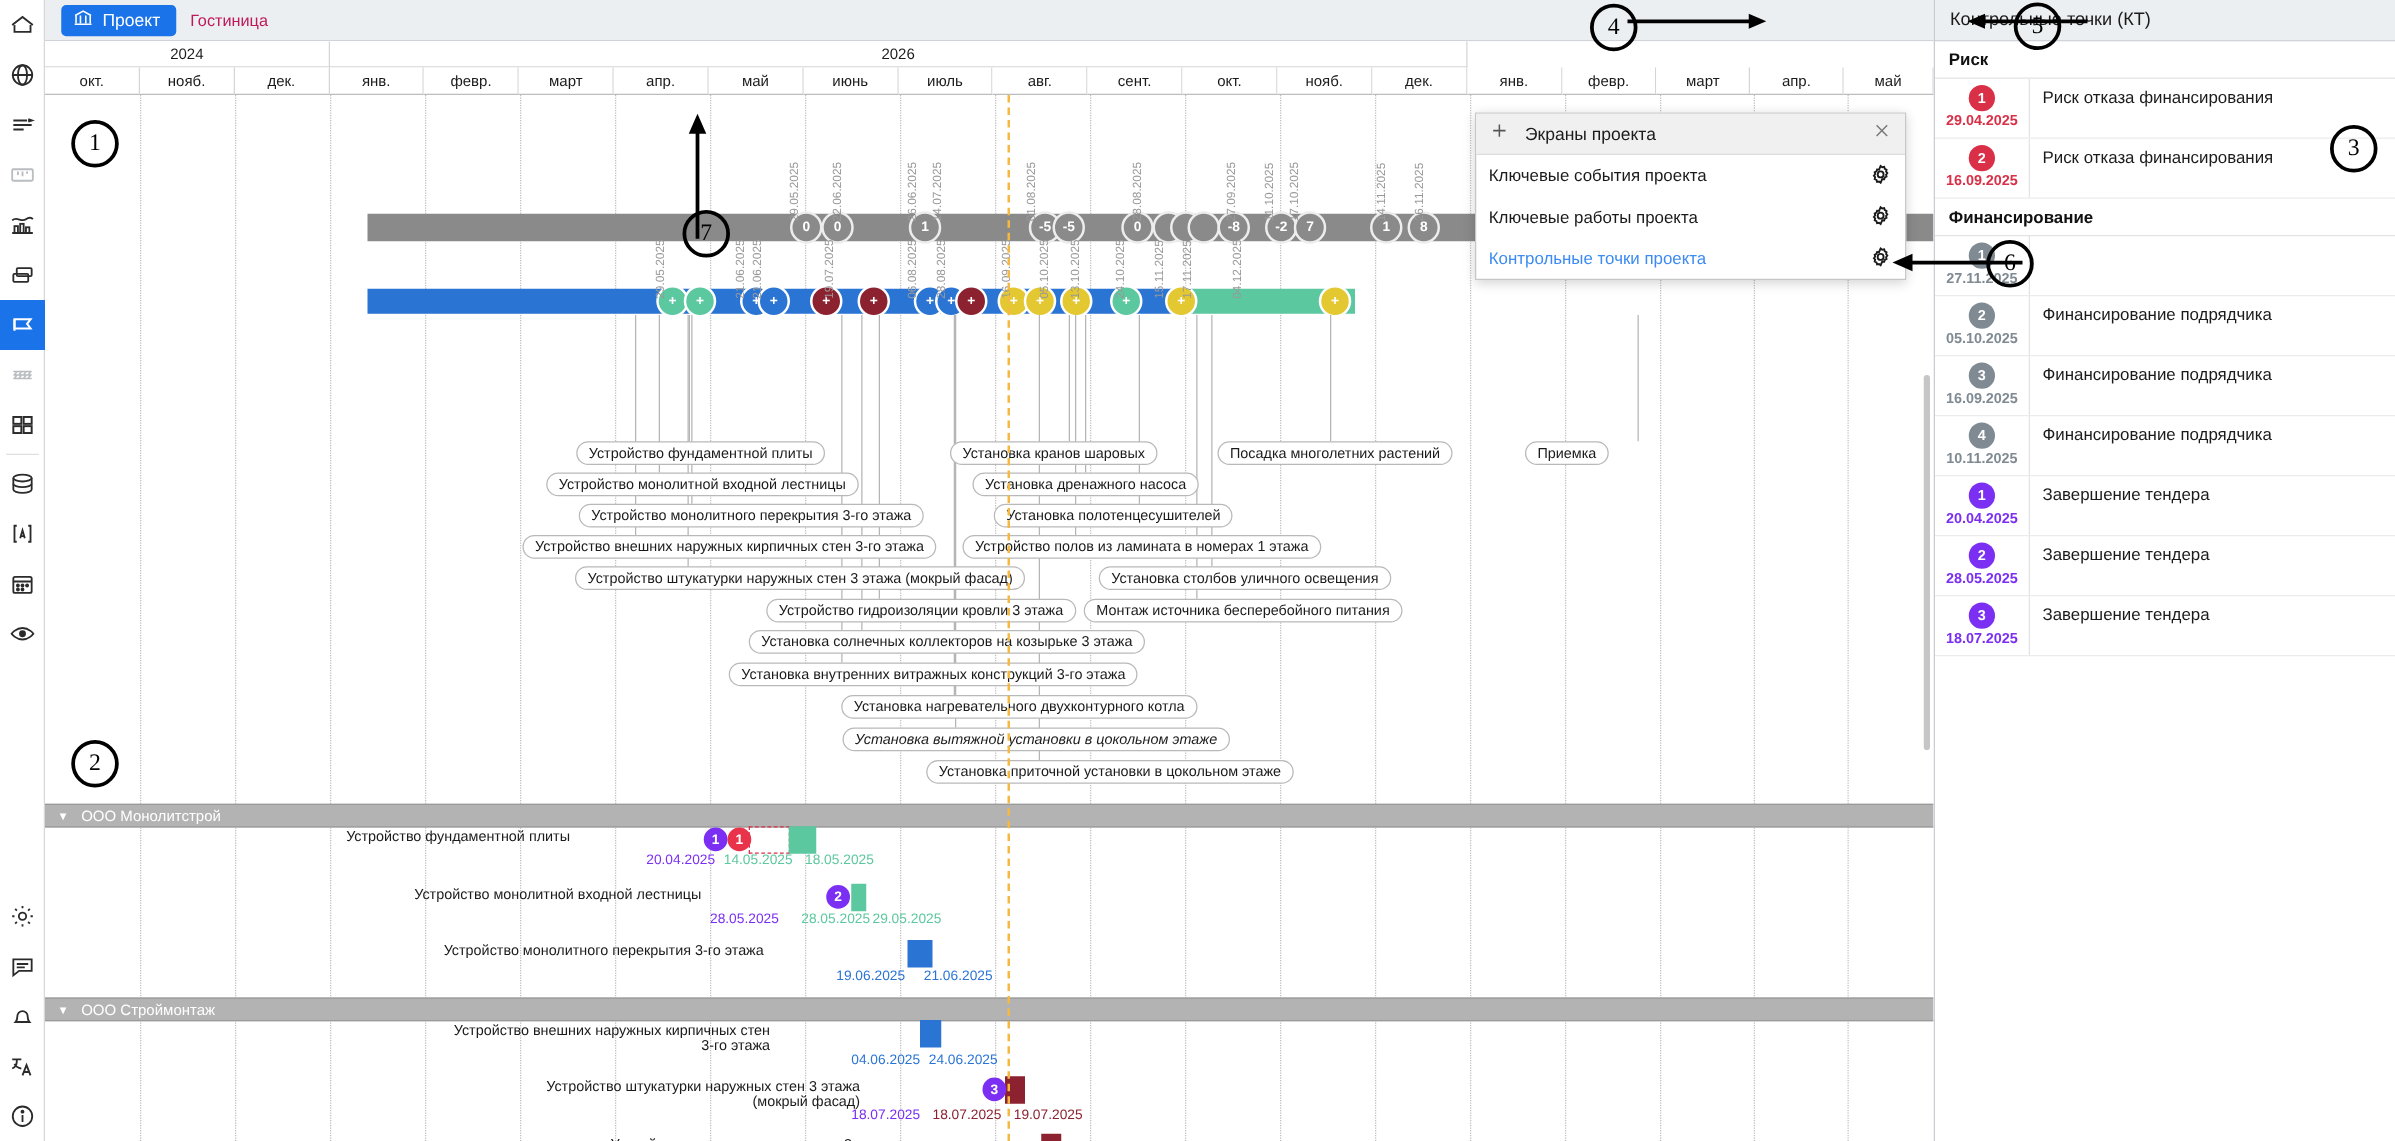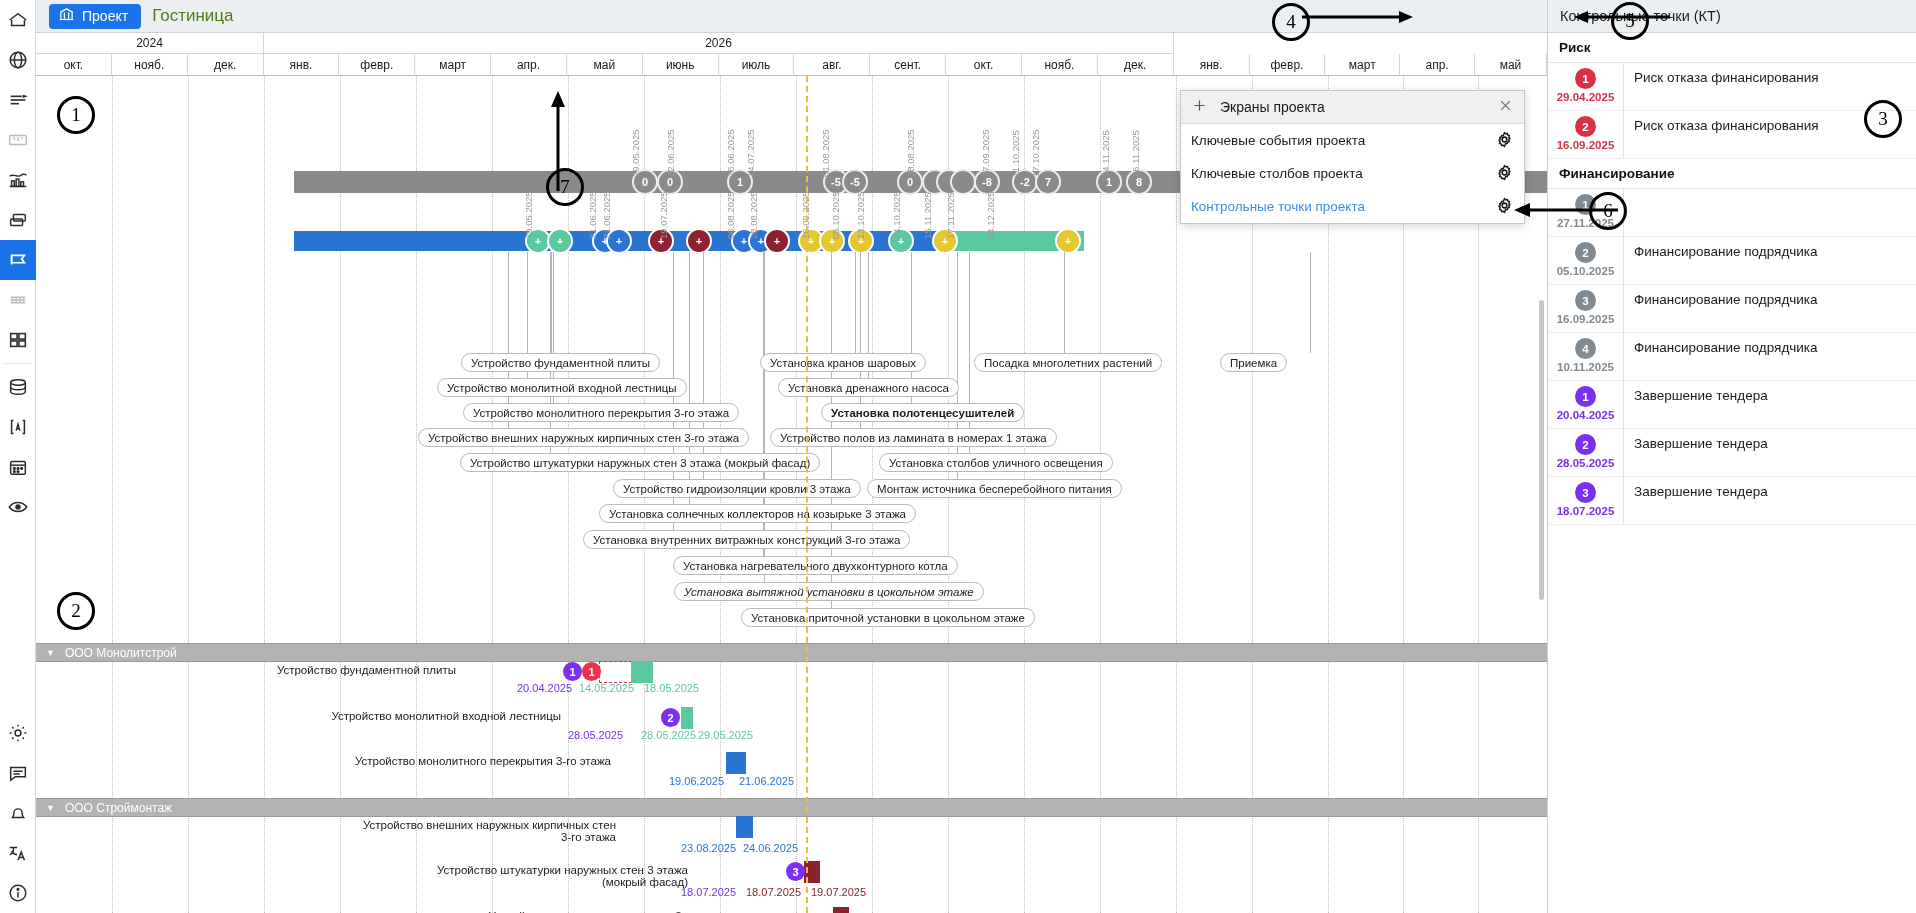--- a/index.html
+++ b/index.html
@@ -31,21 +31,21 @@
   .topbar {
     position: absolute; left: 36px; top: 0; width: 1880px; height: 33px;
     background: #eceff1; border-bottom: 1px solid #d0d4d8;
     display: flex; align-items: center;
   }
   .proj-chip {
     margin-left: 13px; height: 25px; background: #1a73e8; color: #fff;
     border-radius: 4px; display: flex; align-items: center; gap: 7px;
     padding: 0 13px 0 9px; font-size: 14px; cursor: pointer;
   }
-  .proj-name { margin-left: 11px; font-size: 17px; color: #4d7c0f; }
+  .proj-name { margin-left: 11px; font-size: 13px; color: #be185d; }
   .topbar-right {
     margin-left: auto; display: flex; align-items: center; gap: 7px; padding-right: 10px;
   }
   .tgl {
     width: 42px; height: 26px; background: #1a73e8; color: #fff; border-radius: 4px;
     font-size: 13px; display: flex; align-items: center; justify-content: center;
     cursor: pointer; font-weight: 500;
   }
   .gear-btn { width: 26px; height: 26px; display: flex; align-items: center; justify-content: center; cursor: pointer; }
 
@@ -478,21 +478,21 @@
           <div class="tasklbl" style="left: 382px; top: 352px;">Устройство внешних наружных кирпичных стен 3-го этажа</div>
           <div class="tasklbl" style="left: 424px; top: 377px;">Устройство штукатурки наружных стен 3 этажа (мокрый фасад)</div>
           <div class="tasklbl" style="left: 577px; top: 403px;">Устройство гидроизоляции кровли 3 этажа</div>
           <div class="tasklbl" style="left: 563px; top: 428px;">Установка солнечных коллекторов на козырьке 3 этажа</div>
           <div class="tasklbl" style="left: 547px; top: 454px;">Установка внутренних витражных конструкций 3-го этажа</div>
           <div class="tasklbl" style="left: 637px; top: 480px;">Установка нагревательного двухконтурного котла</div>
           <div class="tasklbl" style="left: 638px; top: 506px; font-style: italic;">Установка вытяжной установки в цокольном этаже</div>
           <div class="tasklbl" style="left: 705px; top: 532px;">Установка приточной установки в цокольном этаже</div>
           <div class="tasklbl" style="left: 724px; top: 277px;">Установка кранов шаровых</div>
           <div class="tasklbl" style="left: 742px; top: 302px;">Установка дренажного насоса</div>
-          <div class="tasklbl" style="left: 785px; top: 327px; font-weight: bold;">Установка полотенцесушителей</div>
+          <div class="tasklbl" style="left: 759px; top: 327px;">Установка полотенцесушителей</div>
           <div class="tasklbl" style="left: 734px; top: 352px;">Устройство полов из ламината в номерах 1 этажа</div>
           <div class="tasklbl" style="left: 843px; top: 377px;">Установка столбов уличного освещения</div>
           <div class="tasklbl" style="left: 831px; top: 403px;">Монтаж источника бесперебойного питания</div>
           <div class="tasklbl" style="left: 938px; top: 277px;">Посадка многолетних растений</div>
           <div class="tasklbl" style="left: 1184px; top: 277px;">Приемка</div>
         </div>
 
       <div id="gantt-groups">
           <div class="grpbar" style="top: 567px;">
             <span class="caret">▼</span>
@@ -515,21 +515,21 @@
           <div class="gname" style="left: 290px; top: 679px; width: 285px;">Устройство монолитного перекрытия 3-го этажа</div>
           <div class="gbar" style="left: 690px; top: 676px; width: 20px; background: rgb(42, 116, 212);"></div>
           <div class="gdate" style="left: 633px; top: 699px; color: rgb(42, 116, 212);">19.06.2025</div>
           <div class="gdate" style="left: 703px; top: 699px; color: rgb(42, 116, 212);">21.06.2025</div>
           <div class="grpbar" style="top: 722px;">
             <span class="caret">▼</span>
             <span>ООО Строймонтаж</span>
           </div>
           <div class="gname" style="left: 320px; top: 743px; width: 260px;">Устройство внешних наружных кирпичных стен 3-го этажа</div>
           <div class="gbar" style="left: 700px; top: 740px; width: 17px; background: rgb(42, 116, 212);"></div>
-          <div class="gdate" style="left: 645px; top: 766px; color: rgb(42, 116, 212);">23.08.2025</div>
+          <div class="gdate" style="left: 645px; top: 766px; color: rgb(42, 116, 212);">04.06.2025</div>
           <div class="gdate" style="left: 707px; top: 766px; color: rgb(42, 116, 212);">24.06.2025</div>
           <div class="gname" style="left: 382px; top: 788px; width: 270px;">Устройство штукатурки наружных стен 3 этажа (мокрый фасад)</div>
           <div class="gbar" style="left: 768px; top: 785px; width: 16px; background: rgb(140, 34, 48);"></div>
           <div class="gdot" style="left: 750px; top: 786px; background: rgb(123, 47, 242);">3</div>
           <div class="gdate" style="left: 645px; top: 810px; color: rgb(123, 47, 242);">18.07.2025</div>
           <div class="gdate" style="left: 710px; top: 810px; color: rgb(140, 34, 48);">18.07.2025</div>
           <div class="gdate" style="left: 775px; top: 810px; color: rgb(140, 34, 48);">19.07.2025</div>
           <div class="gname" style="left: 440px; top: 834px; width: 240px;">Устройство гидроизоляции кровли 3 этажа</div>
           <div class="gbar" style="left: 797px; top: 831px; width: 16px; background: rgb(140, 34, 48);"></div>
         </div>
@@ -555,21 +555,21 @@
     <div class="popup-row">
       <span>Ключевые события проекта</span>
       <span class="g">
         <svg width="19" height="19" viewBox="0 0 24 24" fill="none" stroke="#1b1b1b" stroke-width="1.9">
             <circle cx="12" cy="12" r="3"></circle>
             <path d="M12 3.5l1.6 1.2 2-.3.6 1.9 1.8.9-.5 1.9 1.3 1.6-1.3 1.6.5 1.9-1.8.9-.6 1.9-2-.3L12 20.5l-1.6-1.2-2 .3-.6-1.9-1.8-.9.5-1.9L5.2 13.3l1.3-1.6-.5-1.9 1.8-.9.6-1.9 2 .3z"></path>
           </svg>
       </span>
     </div>
     <div class="popup-row">
-      <span>Ключевые столбов проекта</span>
+      <span>Ключевые работы проекта</span>
       <span class="g">
         <svg width="19" height="19" viewBox="0 0 24 24" fill="none" stroke="#1b1b1b" stroke-width="1.9">
             <circle cx="12" cy="12" r="3"></circle>
             <path d="M12 3.5l1.6 1.2 2-.3.6 1.9 1.8.9-.5 1.9 1.3 1.6-1.3 1.6.5 1.9-1.8.9-.6 1.9-2-.3L12 20.5l-1.6-1.2-2 .3-.6-1.9-1.8-.9.5-1.9L5.2 13.3l1.3-1.6-.5-1.9 1.8-.9.6-1.9 2 .3z"></path>
           </svg>
       </span>
     </div>
     <div class="popup-row sel">
       <span>Контрольные точки проекта</span>
       <span class="g">

